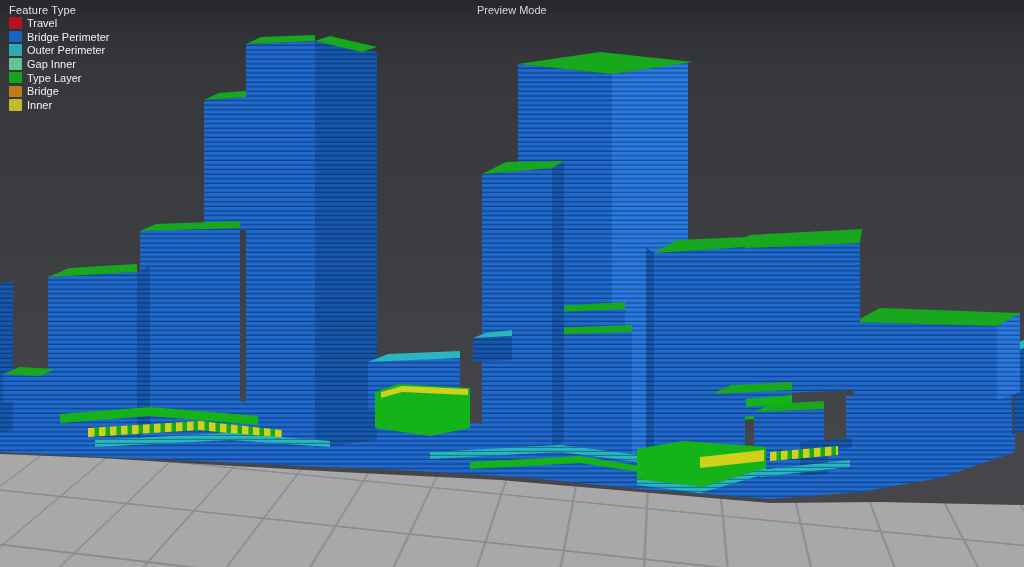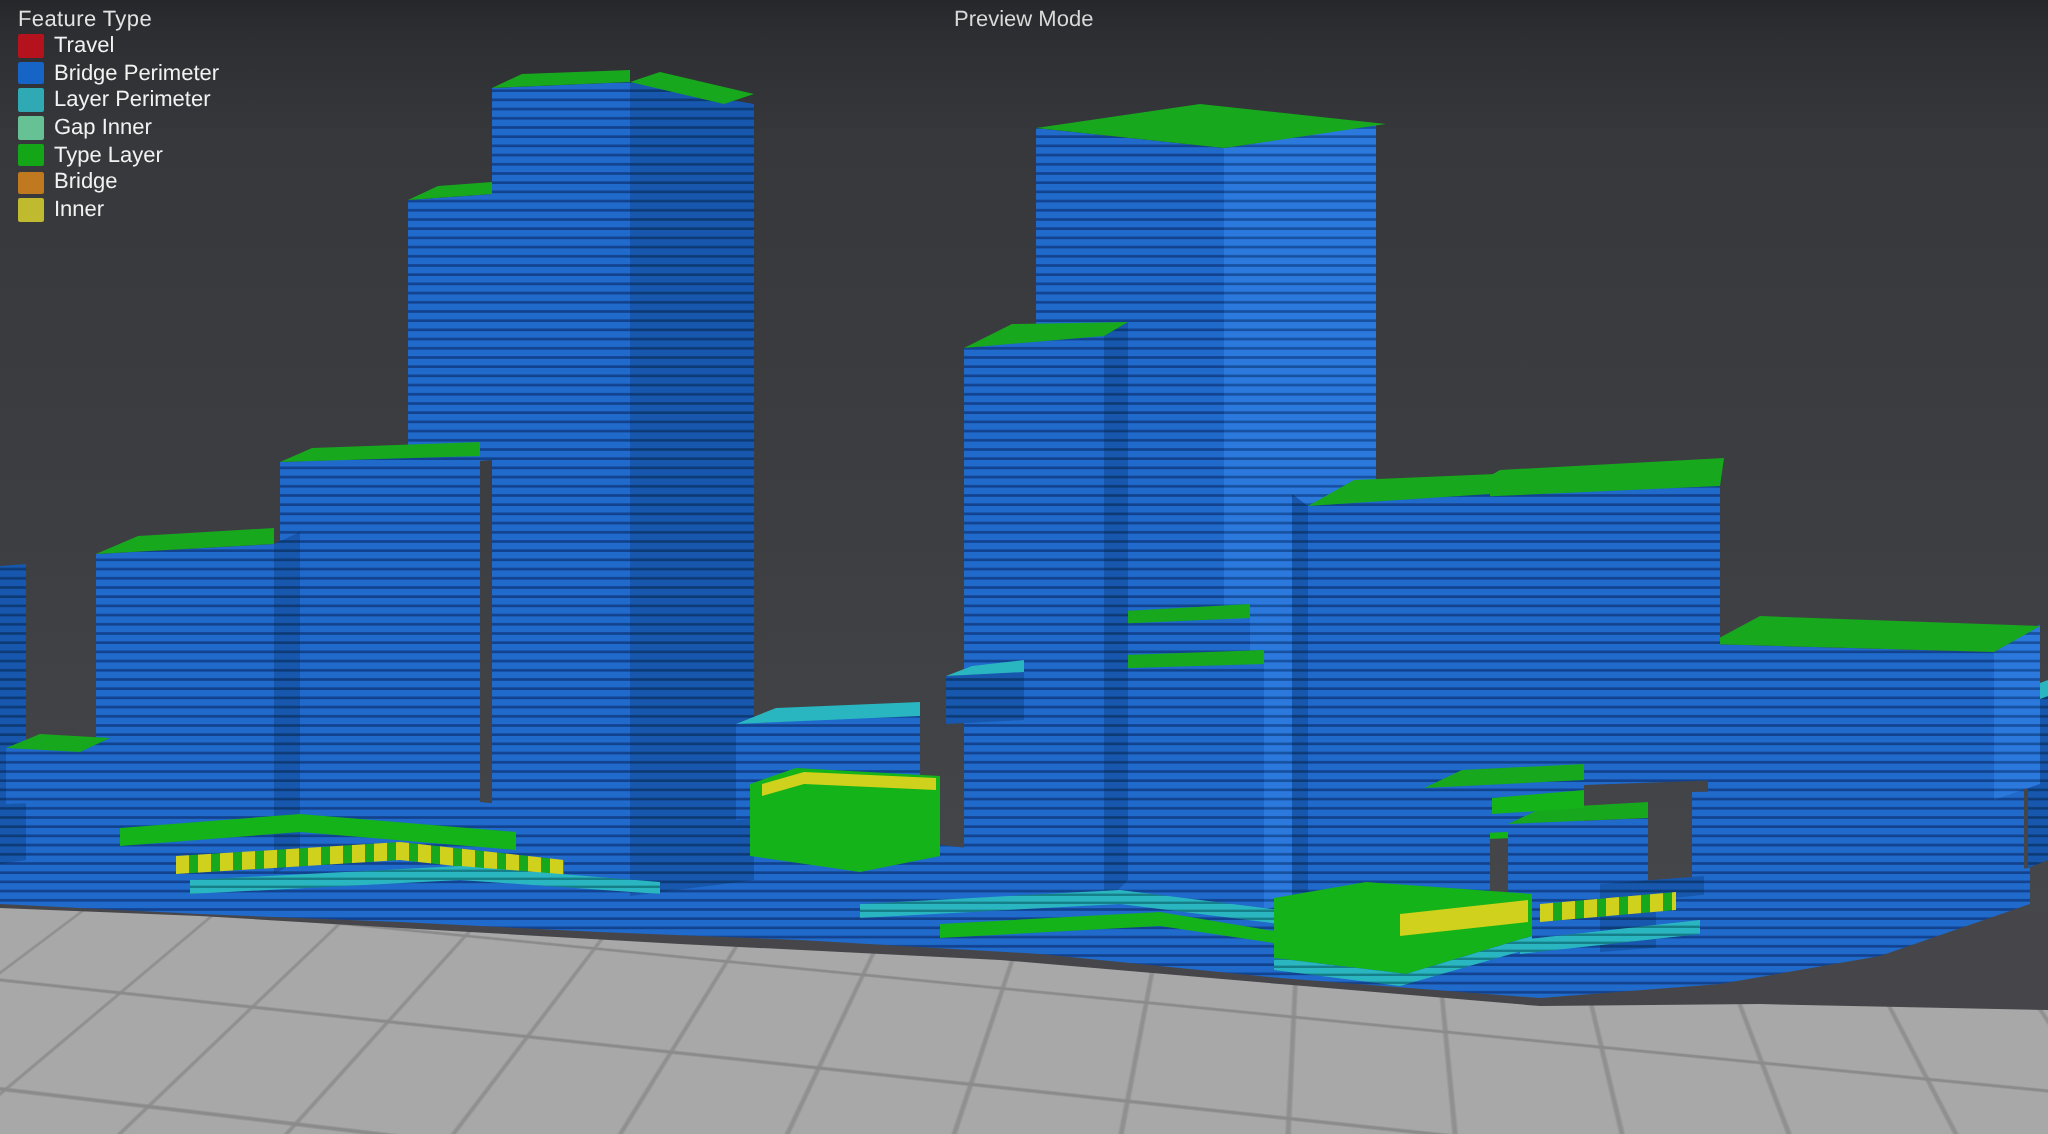--- a/index.html
+++ b/index.html
@@ -165,21 +165,21 @@
         <div class="row">
           <span class="sw" style="background: rgb(180, 18, 28);"></span>
           <span class="lb">Travel</span>
         </div>
         <div class="row">
           <span class="sw" style="background: rgb(21, 100, 198);"></span>
           <span class="lb">Bridge Perimeter</span>
         </div>
         <div class="row">
           <span class="sw" style="background: rgb(47, 169, 180);"></span>
-          <span class="lb">Layer Perimeter</span>
+          <span class="lb">Outer Perimeter</span>
         </div>
         <div class="row">
           <span class="sw" style="background: rgb(102, 194, 149);"></span>
           <span class="lb">Gap Inner</span>
         </div>
         <div class="row">
           <span class="sw" style="background: rgb(19, 167, 23);"></span>
           <span class="lb">Type Layer</span>
         </div>
         <div class="row">

